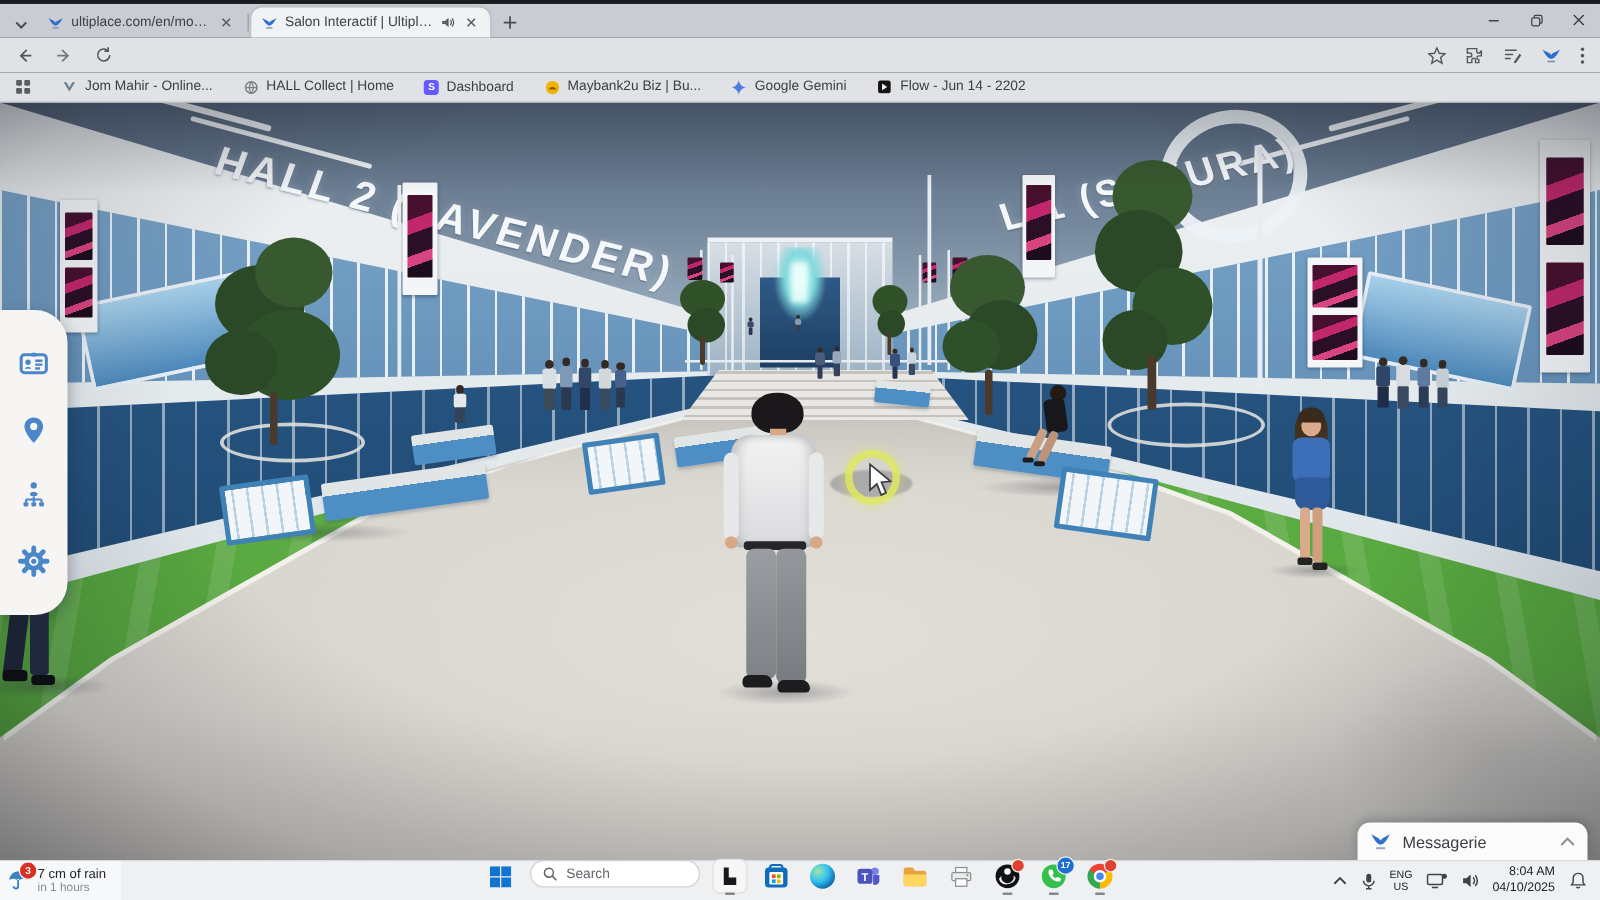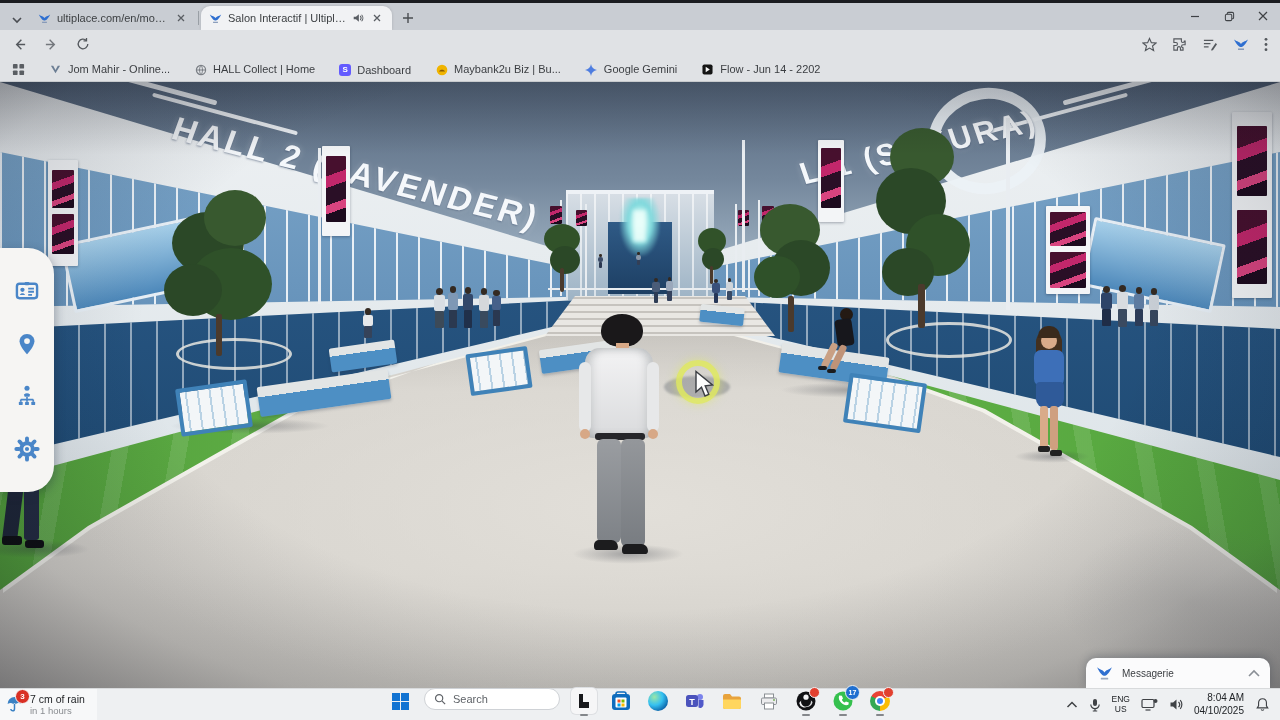--- a/index.html
+++ b/index.html
@@ -52,21 +52,21 @@
   .bench-s{position:absolute;background:linear-gradient(180deg,#e2e5e5 0 34%,#4d8fc4 34%);border-radius:2px;box-shadow:0 2px 3px rgba(40,50,70,.25);}
   .ring{position:absolute;border:3px solid rgba(232,230,224,.85);border-radius:50%;}
   .halltext{position:absolute;font-weight:700;color:#f5f8fb;text-shadow:0 1px 2px rgba(40,60,90,.45),0 0 6px rgba(255,255,255,.25);letter-spacing:3px;white-space:nowrap;}
   .strut{position:absolute;background:#eef2f6;border-radius:2px;}
   .wallscreen{position:absolute;background:linear-gradient(180deg,#a7d0ea,#4d88ba);border:3px solid #e6eef5;border-radius:2px;}
 
   
   #sidebar{position:absolute;left:0;top:166px;width:54px;height:244px;background:#f6f5f3;border-radius:0 26px 26px 0;box-shadow:2px 3px 10px rgba(30,40,60,.3);z-index:30;display:flex;flex-direction:column;align-items:center;justify-content:space-evenly;padding:10px 0;box-sizing:border-box;}
   .sbi{width:40px;height:40px;display:flex;align-items:center;justify-content:center;border-radius:10px;cursor:pointer;}
   #messenger{position:absolute;left:1086px;top:576px;width:184px;height:30px;background:#fbfbfc;border-radius:10px 10px 0 0;box-shadow:0 -2px 8px rgba(20,30,50,.25);z-index:30;display:flex;align-items:center;gap:9px;padding:0 10px;box-sizing:border-box;}
-  #messenger .lbl{font-size:10px;color:#3b3e42;flex:1;}
+  #messenger .lbl{font-size:13px;color:#3b3e42;flex:1;}
   #vignette{position:absolute;inset:0;z-index:25;pointer-events:none;
     background:radial-gradient(ellipse at 50% 42%,rgba(0,0,0,0) 55%,rgba(10,14,26,.16) 80%,rgba(8,10,20,.42) 100%),
                linear-gradient(180deg,rgba(8,10,16,.22),rgba(8,10,16,0) 12%);}
   #cursorwrap{position:absolute;z-index:31;left:0;top:0;}
 
   
   #taskbar{top:688px;left:0;width:1280px;height:32px;background:#eef0f2;border-top:1px solid #d8dadc;box-sizing:border-box;z-index:40;display:flex;align-items:center;}
   #weather{display:flex;align-items:center;gap:7px;padding:0 12px 0 6px;height:100%;background:#f7f8f9;}
   #weather .w1{font-size:10.5px;color:#222427;line-height:1.25;}
   #weather .w2{font-size:9.5px;color:#8a8d91;line-height:1.1;}

